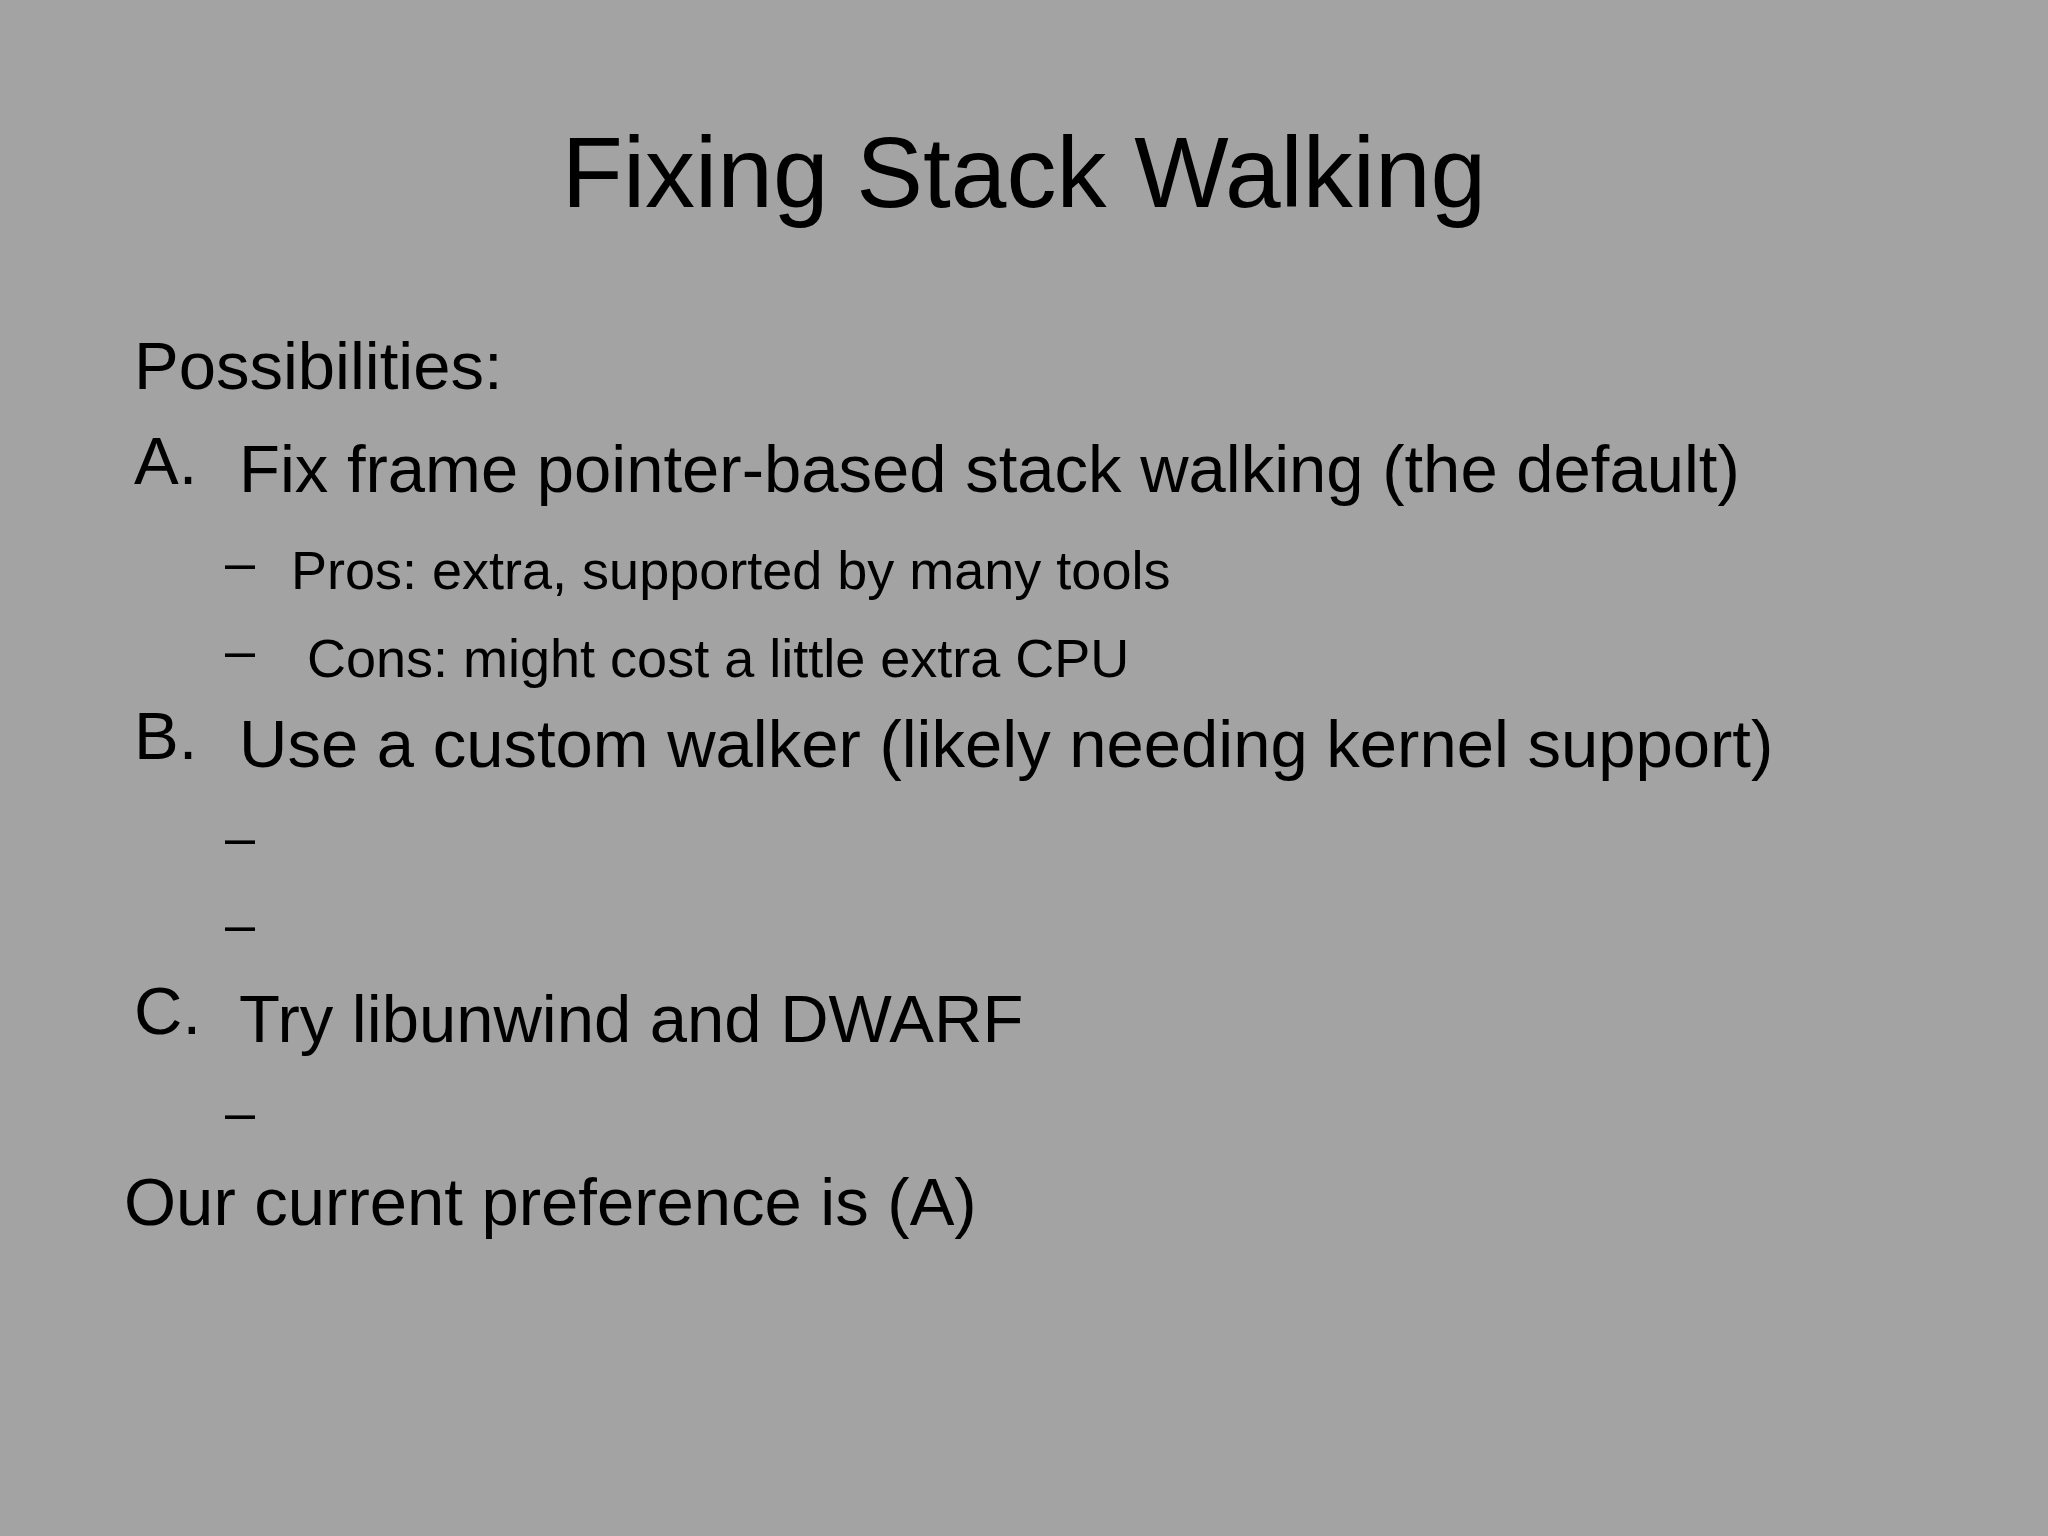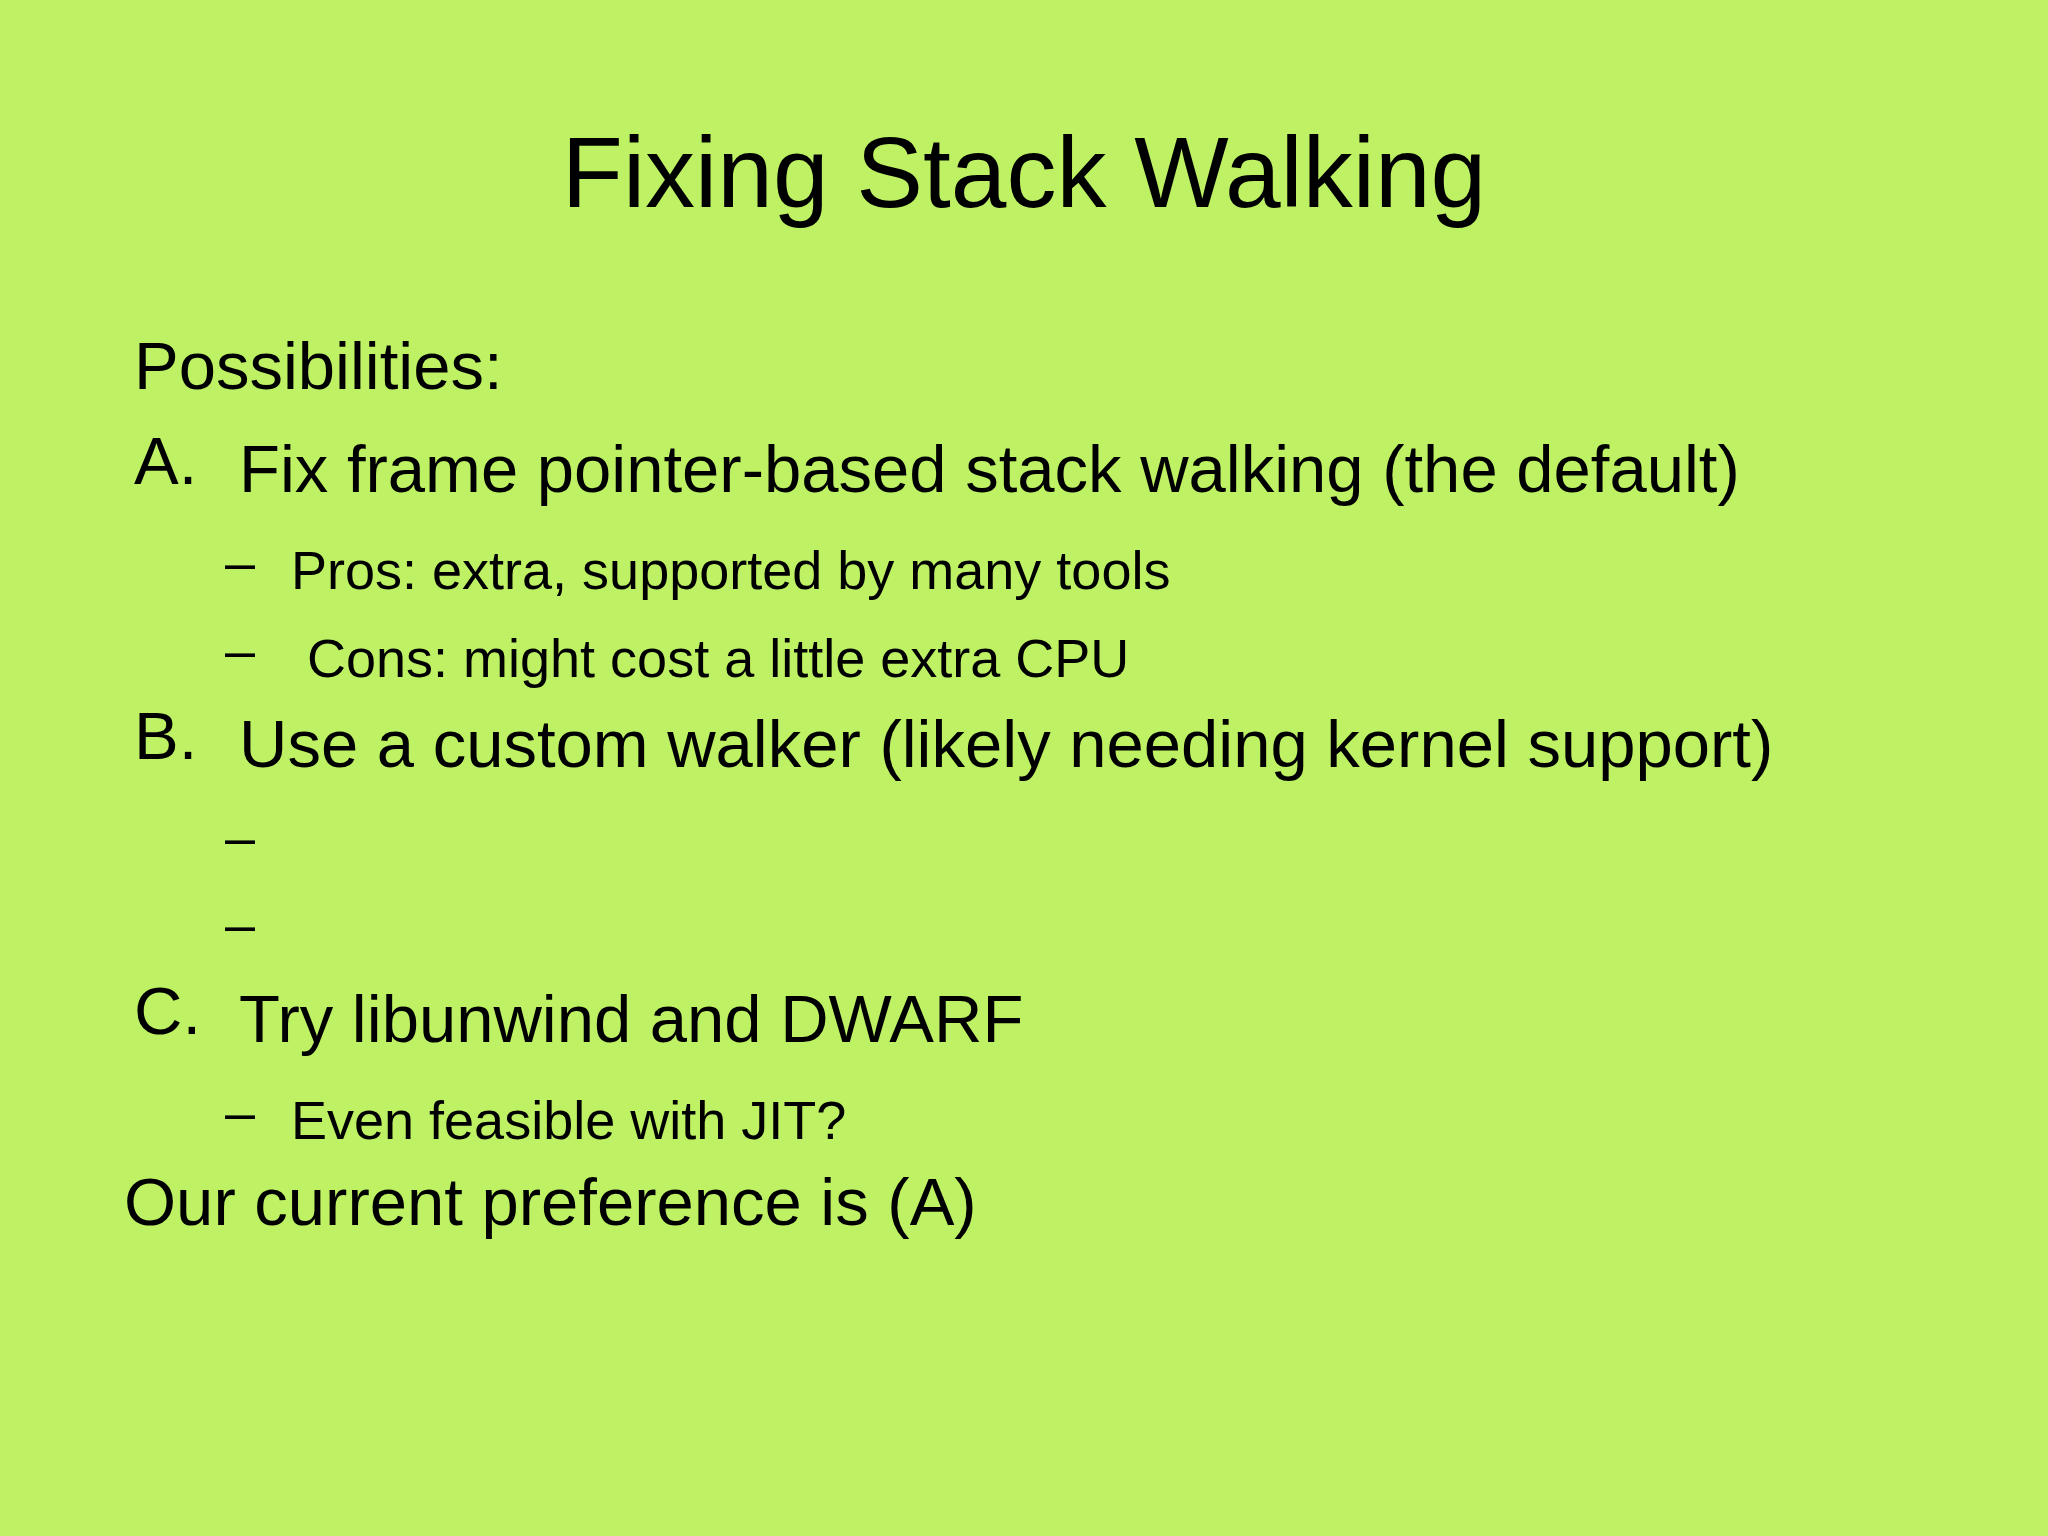--- a/index.html
+++ b/index.html
@@ -13,21 +13,21 @@
       position: relative;
       overflow: hidden;
       font-family: "Liberation Sans", sans-serif;
       color: #000000;
     }
     .slide {
       position: absolute;
       left: 0; top: 0;
       width: 2048px;
       height: 1536px;
-      background: #bef264;
+      background: #a3a3a3;
     }
     .title {
       position: absolute;
       left: 0;
       width: 2048px;
       top: 112px;
       text-align: center;
       font-size: 100px;
       line-height: 120px;
       white-space: nowrap;
@@ -86,18 +86,17 @@
   <div class="line l2" style="left:225px; top:892px; width:1750px; height:64px;">
     <span class="marker">–</span>
   </div>
 
   <div class="line l1" style="left:134px; top:971px; width:1800px; height:80px;">
     <span class="marker">C.</span>
     <span class="text" style="left:105px;text-align:right;">Try libunwind and DWARF</span>
   </div>
   <div class="line l2" style="left:225px; top:1080px; width:1700px; height:64px;">
     <span class="marker">–</span>
-    <span class="text" style="left:66px;">Even feasible with JIT?</span>
   </div>
 
   <div class="line l1" style="left:124px; top:1162px;">Our current preference is (A)</div>
 
 </div>
 
 </body></html>

